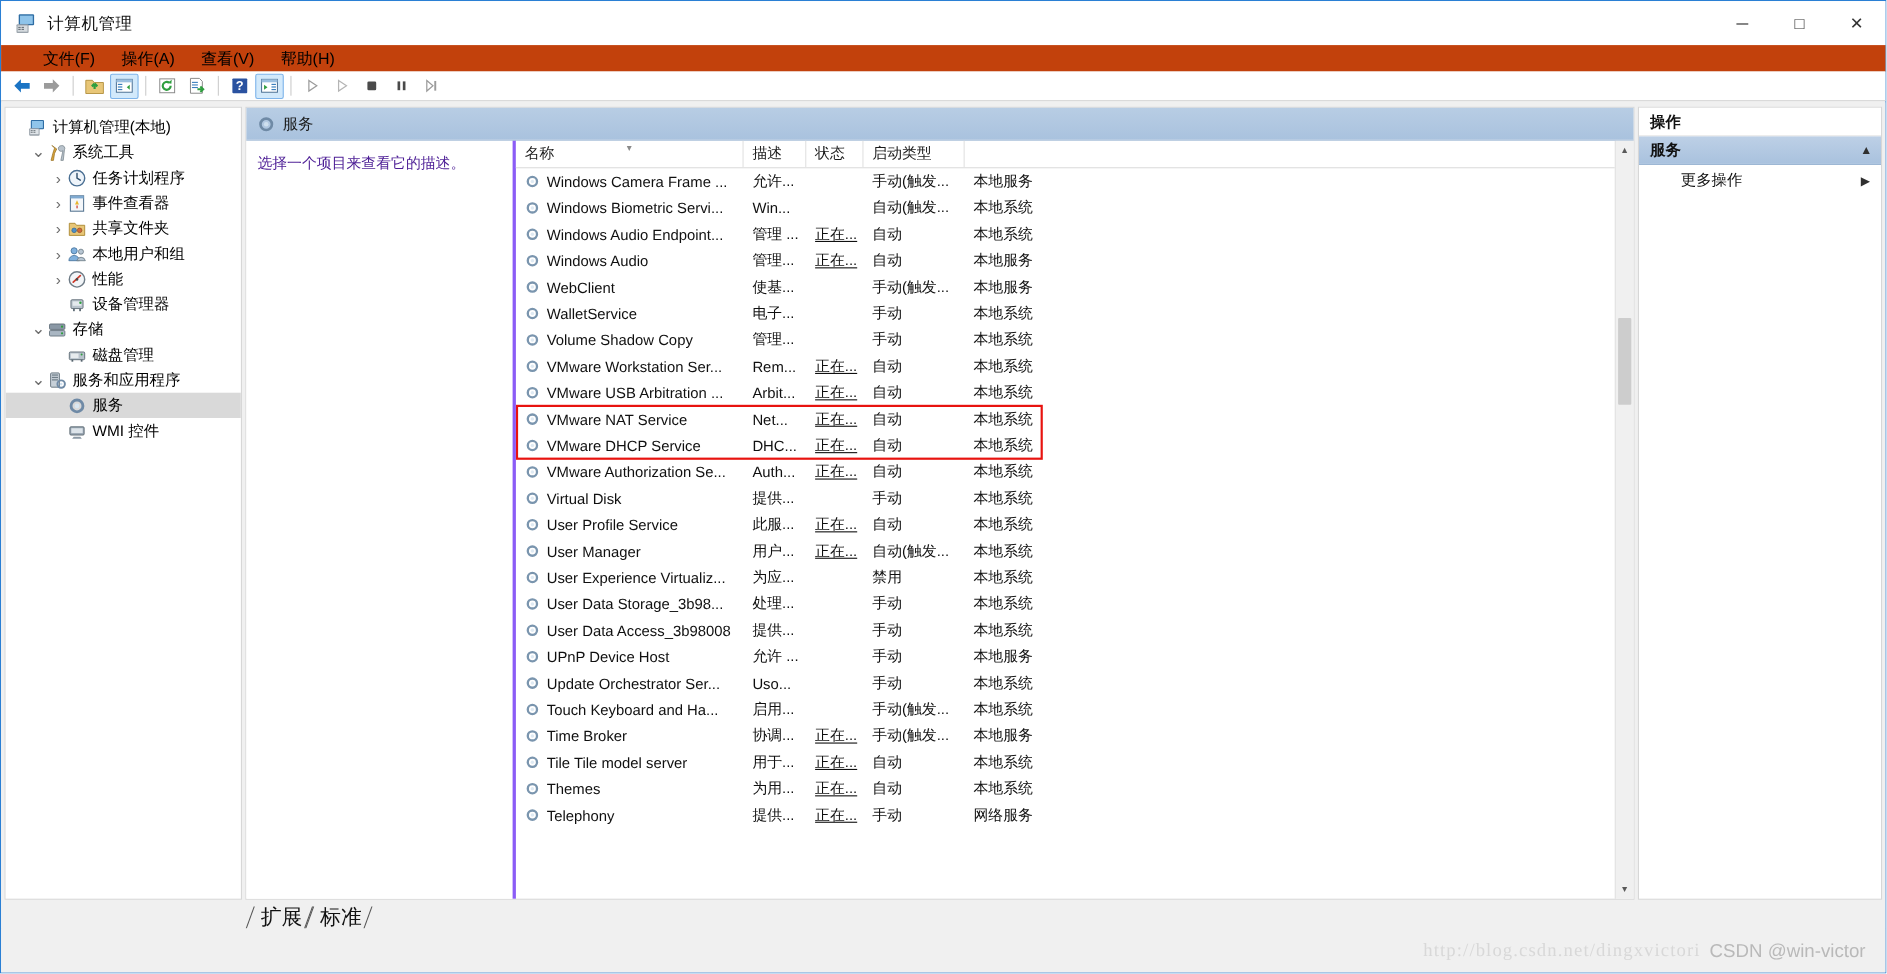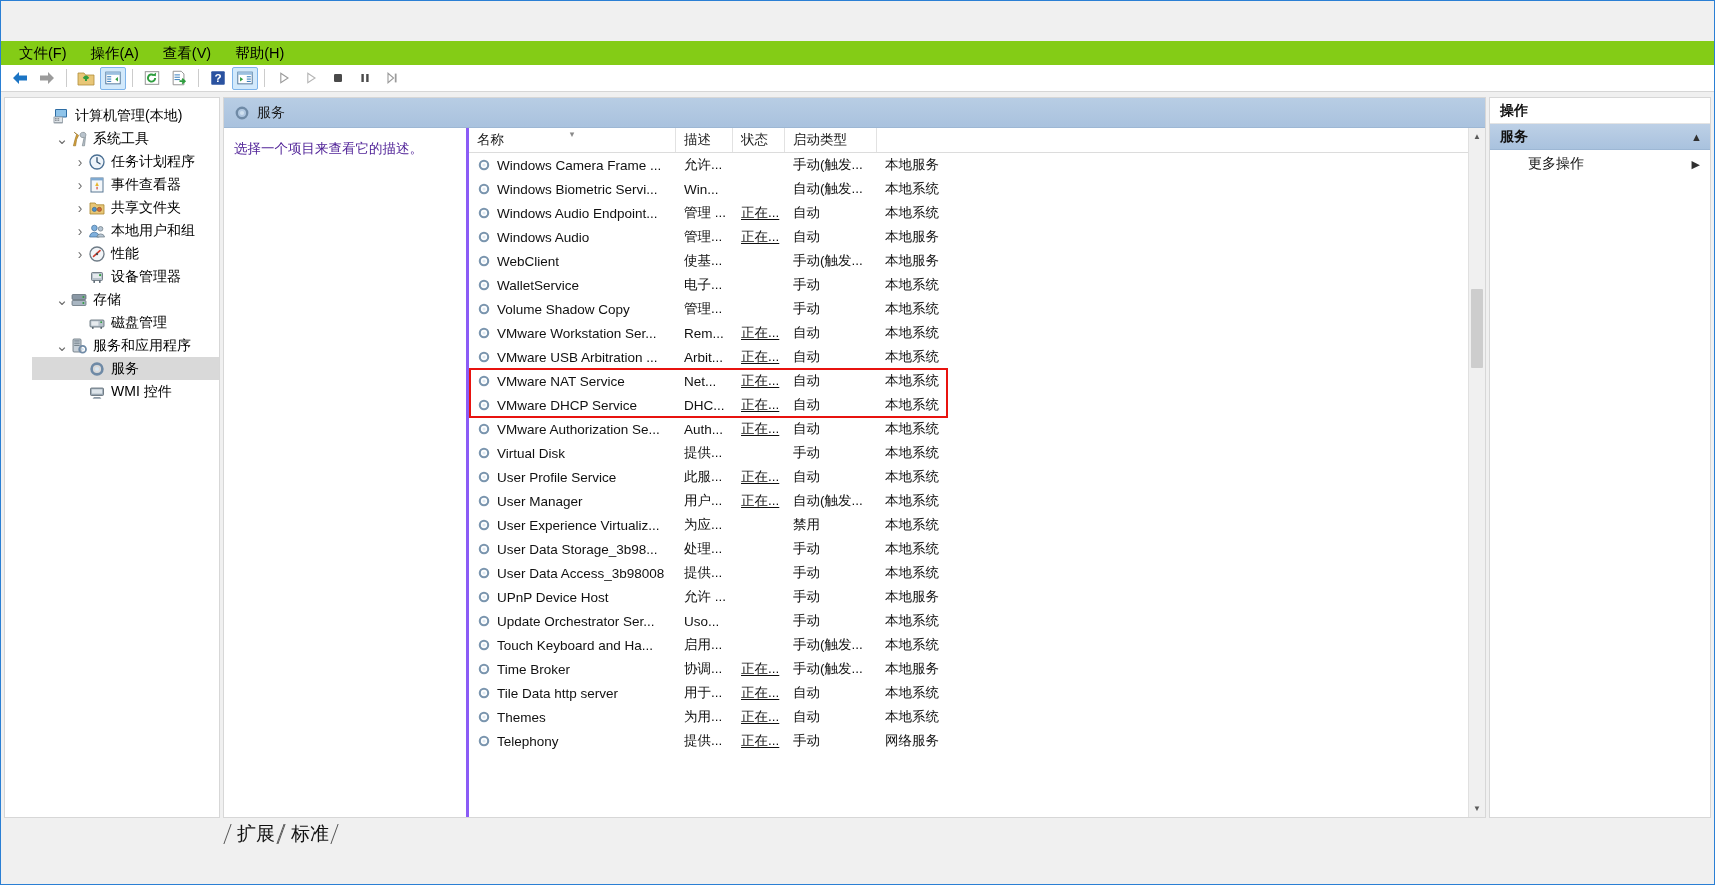--- a/index.html
+++ b/index.html
@@ -36,22 +36,22 @@
     display: flex; align-items: stretch;
   }
   .win-btn {
     width: 52px; display: flex; align-items: center; justify-content: center;
     color: #333; font-size: 15px; cursor: default;
   }
 
   
   .menubar {
     position: absolute; left: 0; top: 40px; right: 0; height: 24px;
-    background: #84cc16;
-    display: flex; align-items: center; padding-left: 8px;
+    background: #c2410c;
+    display: flex; align-items: center; padding-left: 28px;
   }
   .menu-item {
     font-size: 14.5px; color: #000; padding: 2px 10px; margin-right: 4px;
     cursor: default;
   }
 
   
   .toolbar {
     position: absolute; left: 0; top: 64px; right: 0; height: 27px;
     background: #ffffff;
@@ -70,21 +70,21 @@
     position: absolute; left: 0; top: 92px; right: 0; bottom: 40px;
     background: #f0f0f0;
   }
 
   
   .tree-pane {
     position: absolute; left: 3px; top: 4px; width: 216px; bottom: 26px;
     background: #ffffff; border: 1px solid #d7d7d7;
     overflow: hidden;
   }
-  .tree { padding-top: 6px; font-size: 14px; color: #000; padding-left: 27px; }
+  .tree { padding-top: 6px; font-size: 14px; color: #000; }
   .tnode {
     display: flex; align-items: center; height: 23px; white-space: nowrap;
     cursor: default; padding-right: 4px;
   }
   .tnode.selected { background: #d9d9d9; }
   .chev {
     width: 16px; text-align: center; color: #6d6d6d; font-size: 11px; flex: none;
   }
   .tico { width: 18px; height: 18px; margin-right: 5px; flex: none; position: relative; }
   .tlabel { font-size: 14px; }
@@ -216,20 +216,40 @@
   }
 
   
   .ic { position: absolute; inset: 0; }
 </style>
 </head>
 <body>
 
 <div id="app">
 
+  <div class="titlebar">
+    <span class="title-icon">
+      <svg viewBox="0 0 22 22" width="22" height="22" class="ic">
+        <rect x="4" y="3" width="14" height="10" rx="1" fill="#2e6da4"></rect>
+        <rect x="5.2" y="4.2" width="11.6" height="7.6" fill="#8fc4ea"></rect>
+        <rect x="2" y="12" width="11" height="8" rx="1" fill="#9aa3ab"></rect>
+        <rect x="3" y="13.2" width="9" height="5.6" fill="#d7dce0"></rect>
+        <rect x="3.6" y="14.4" width="2.2" height="1.1" fill="#6e767d"></rect>
+        <rect x="6.6" y="14.4" width="2.2" height="1.1" fill="#6e767d"></rect>
+        <rect x="3.6" y="16.2" width="2.2" height="1.1" fill="#6e767d"></rect>
+        <rect x="6.6" y="16.2" width="2.2" height="1.1" fill="#6e767d"></rect>
+      </svg>
+    </span>
+    <span class="title-text">计算机管理</span>
+    <div class="win-buttons">
+      <div class="win-btn">─</div>
+      <div class="win-btn">□</div>
+      <div class="win-btn close">✕</div>
+    </div>
+  </div>
 
   <div class="menubar">
     <div class="menu-item">文件(F)</div>
     <div class="menu-item">操作(A)</div>
     <div class="menu-item">查看(V)</div>
     <div class="menu-item">帮助(H)</div>
   </div>
 
   <div class="toolbar">
     <div class="tb">
@@ -778,21 +798,21 @@
                   <div class="cell state c-state">正在...</div>
                   <div class="cell  c-start">手动(触发...</div>
                   <div class="cell  c-logon">本地服务</div>
                 </div>
                 <div class="row">
                   <div class="cell name c-name">
                     <span class="gear-sm"><svg viewBox="0 0 14 14" width="14" height="14">
                         <circle cx="7" cy="7" r="4.2" fill="none" stroke="#7a95ae" stroke-width="2.1"></circle>
                         <circle cx="7" cy="7" r="1.6" fill="#dfeaf3"></circle>
                       </svg></span>
-                    <span>Tile Data http server</span>
+                    <span>Tile Tile model server</span>
                   </div>
                   <div class="cell  c-desc">用于...</div>
                   <div class="cell state c-state">正在...</div>
                   <div class="cell  c-start">自动</div>
                   <div class="cell  c-logon">本地系统</div>
                 </div>
                 <div class="row">
                   <div class="cell name c-name">
                     <span class="gear-sm"><svg viewBox="0 0 14 14" width="14" height="14">
                         <circle cx="7" cy="7" r="4.2" fill="none" stroke="#7a95ae" stroke-width="2.1"></circle>
@@ -848,13 +868,17 @@
     <div class="tabs">
       <div class="tab">
         <span>扩展</span>
       </div>
       <div class="tab">
         <span>标准</span>
       </div>
     </div>
   </div>
 
+  <div class="statusbar">
+    <div class="watermark-url">http://blog.csdn.net/dingxvictori</div>
+    <div class="watermark-csdn">CSDN @win-victor</div>
+  </div>
 </div>
 
 </body></html>

